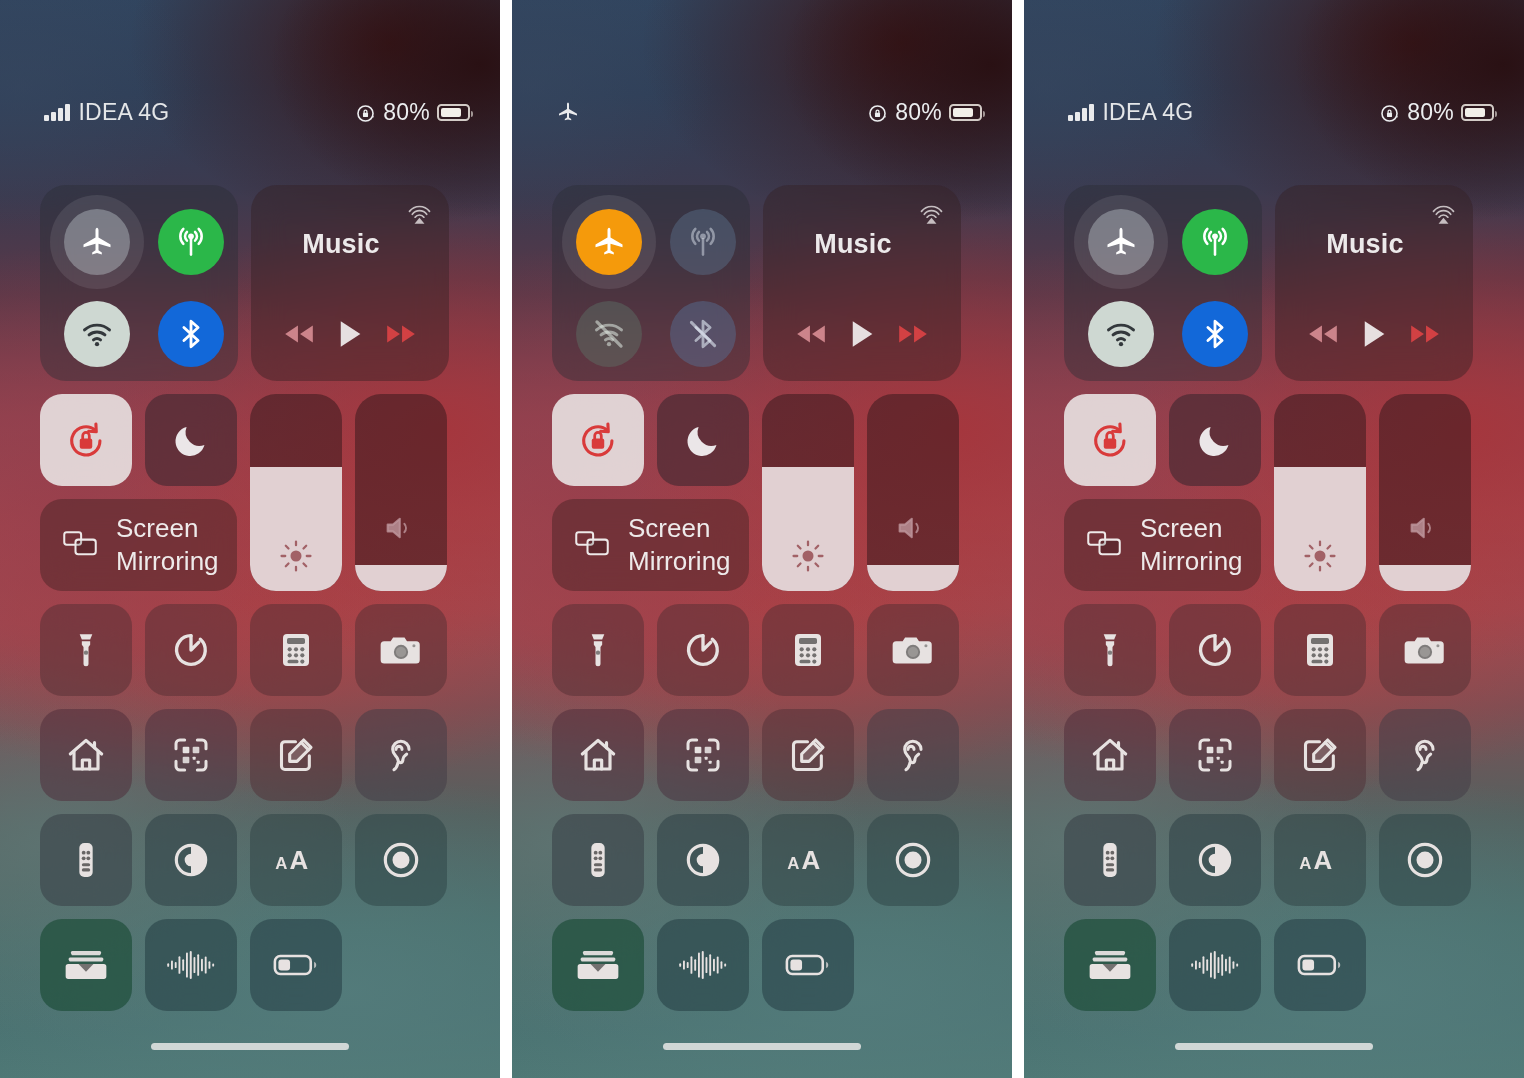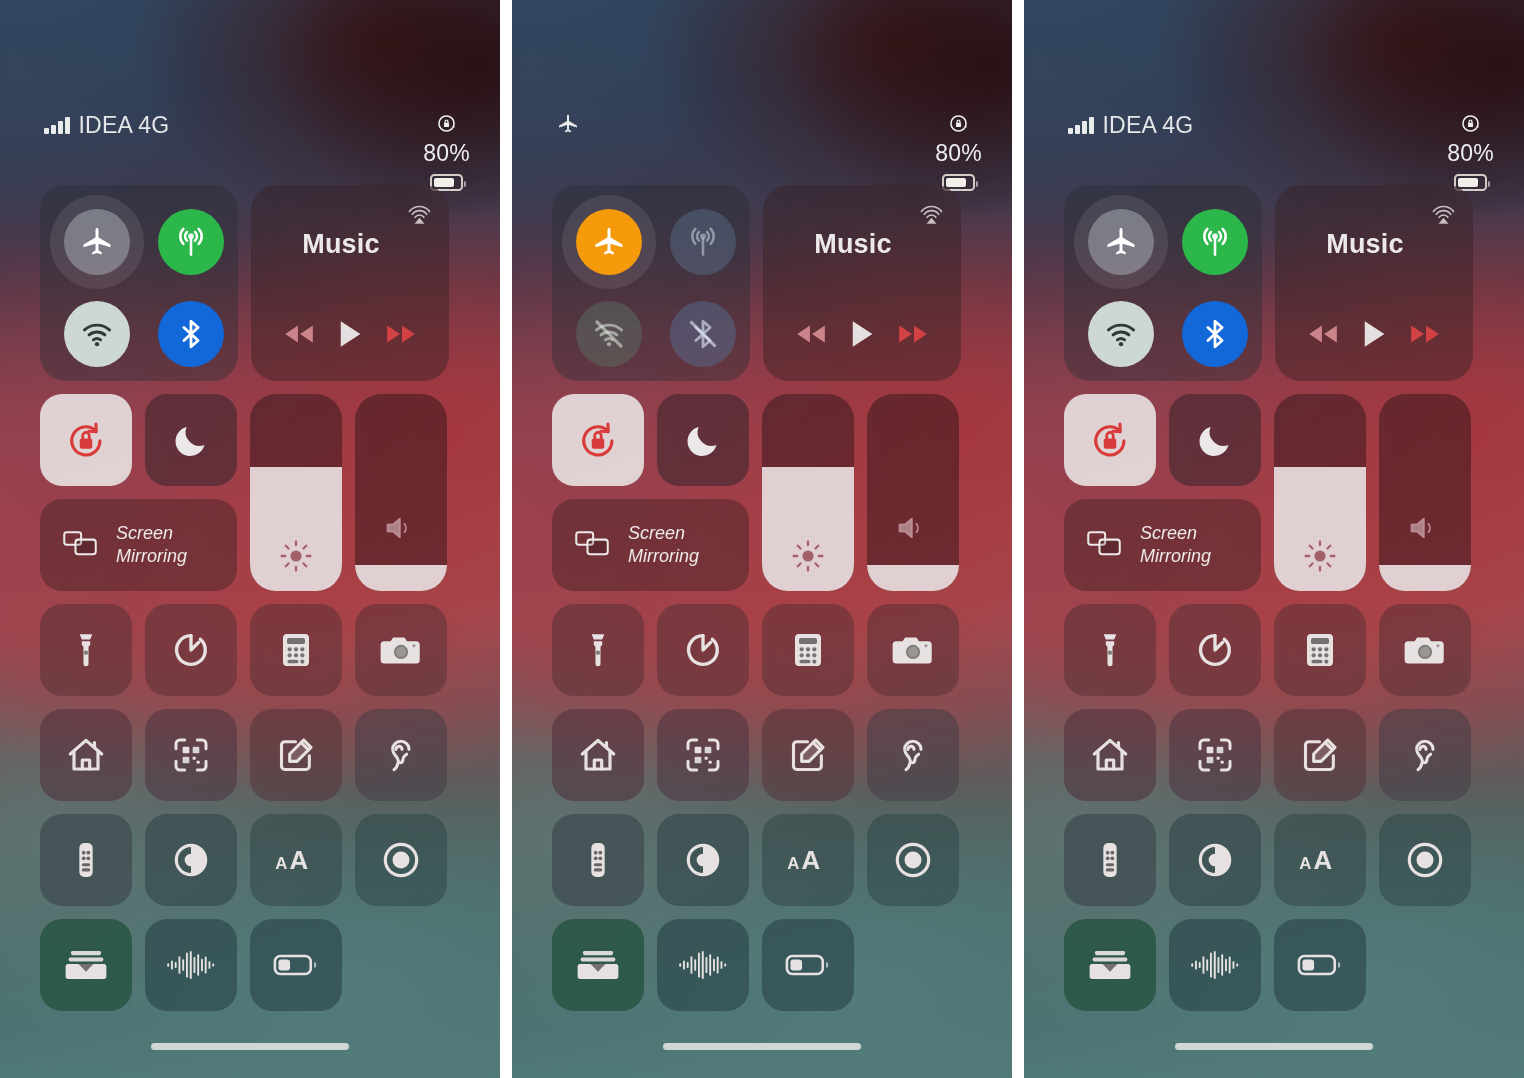--- a/index.html
+++ b/index.html
@@ -53,29 +53,29 @@
     position:absolute; inset:0;
     background:
       radial-gradient(ellipse 300px 220px at 96% 6%, rgba(40,14,16,0.9) 0%, rgba(40,14,16,0) 70%),
       radial-gradient(ellipse 260px 200px at 4% 8%, rgba(56,72,96,0.55) 0%, rgba(56,72,96,0) 70%);
   }
 
   
   .statusbar {
     position: absolute; top: 0; left: 0; right: 0;
     height: 58px;
-    display: flex; align-items: flex-start; justify-content: space-between;
+    display: flex; align-items: center; justify-content: space-between;
     padding: 0 30px 0 44px;
     padding-top: 112px;
     color: #e9eaec;
     font-size: 24px;
     letter-spacing: 0.2px;
   }
   .sb-left, .sb-right { display:flex; align-items:center; gap:9px; }
-  .sb-right { gap: 7px; flex-direction: column; }
+  .sb-right { gap: 7px; }
   .bars { display:flex; align-items:flex-end; gap:2.5px; height:17px; }
   .bars i { display:block; width:4.5px; background:#e9eaec; border-radius:1px; }
   .bars i:nth-child(1){height:6px;}
   .bars i:nth-child(2){height:9px;}
   .bars i:nth-child(3){height:13px;}
   .bars i:nth-child(4){height:17px;}
   .carrier { font-size:23px; color:#e4e6e8; }
   .sb-plane { width:24px; height:24px; }
   .rotlock-sb { width:21px; height:21px; }
   .batt-txt { font-size:23px; color:#eceef0; }
@@ -190,23 +190,22 @@
   
   .mirror {
     width: 197px; height:92px;
     border-radius:22px;
     background: rgba(74,36,38,0.50);
     display:flex; align-items:center;
     padding-left: 22px;
     gap: 18px;
   }
   .mirror-label {
-    color:#eeeaea; font-size:18px; line-height:1.26;
+    color:#eeeaea; font-size:26px; line-height:1.26;
     max-width: 105px;
-    font-style: italic;
   }
 
   
   .tile {
     width: 92px; height:92px;
     border-radius:22px;
     display:flex; align-items:center; justify-content:center;
     background: rgba(70,42,48,0.42);
   }
   .tile.v-home    { background: rgba(74,38,52,0.46); }

